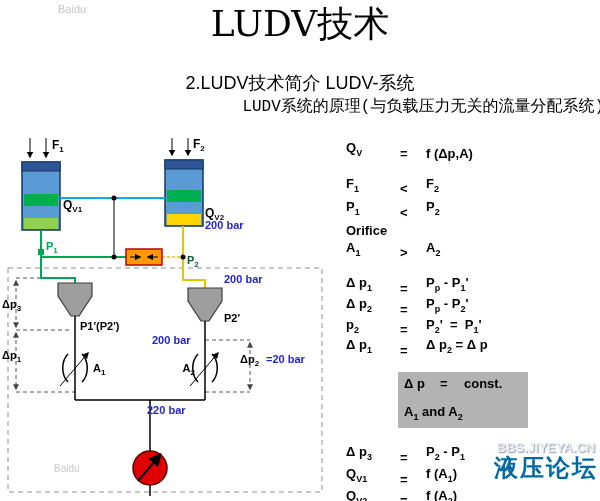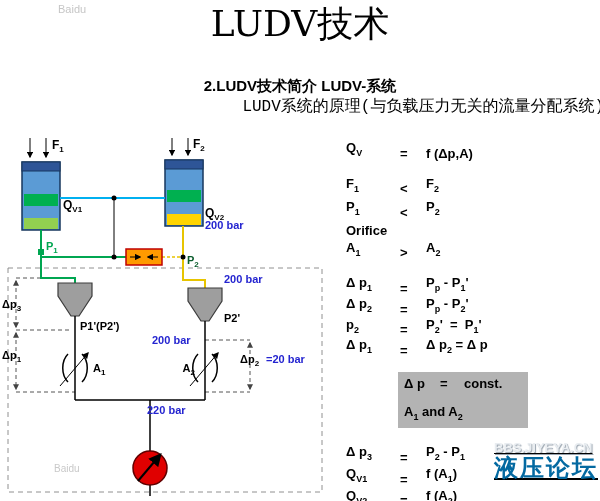--- a/index.html
+++ b/index.html
@@ -1,41 +1,41 @@
 <!DOCTYPE html>
 <html><head>
 <meta charset="utf-8">
 <style>
   html,body{margin:0;padding:0;}
   body{width:600px;height:501px;position:relative;background:#fff;overflow:hidden;
        font-family:"Liberation Sans",sans-serif;color:#000;}
   .title{position:absolute;top:0;left:0;width:100%;margin:0;text-align:center;
          font-family:"DejaVu Serif","Liberation Serif",serif;font-size:36px;font-weight:normal;}
   .subtitle{position:absolute;top:71px;left:0;width:100%;text-align:center;
-            font-size:15px;font-weight:bold;margin-top:6px;}
+            font-size:18px;font-weight:normal;}
   .desc{position:absolute;top:96px;left:4px;width:100%;text-align:right;font-size:16px;
         font-family:Liberation Mono, monospace;}
   .diagram{position:absolute;left:0;top:128px;}
 
   
   .equations{position:absolute;left:346px;top:140px;width:252px;font-size:13px;font-weight:bold;}
   .eq-row{line-height:15px;}
   .eq-cols{display:flex;align-items:flex-end;}
   .eq-cols span{white-space:pre;}
   .eq-lhs{width:54px;flex:none;}
   .eq-op{width:26px;flex:none;}
   sub{font-size:9px;}
   .eq-box{background:#b3b3b3;width:118px;margin-left:52px;padding:4px 6px;}
   .eq-box .bx-lhs{width:36px;flex:none;}
   .eq-box .bx-op{width:24px;flex:none;}
   .bx-l2{text-align:left;margin-top:13px;}
 
   
   .wm-topleft{position:absolute;left:58px;top:3px;font-size:11px;color:#c6c6c6;}
-  .wm-bottom{position:absolute;right:2px;top:441px;text-align:left;line-height:1.05;text-decoration:underline;}
+  .wm-bottom{position:absolute;right:2px;top:441px;text-align:center;line-height:1.05;}
   .wm-site{font-size:13px;font-weight:bold;color:#e9edf1;text-shadow:1px 1px 1px #97a2ad;}
   .wm-cn{font-size:24px;font-weight:bold;color:#0369a1;letter-spacing:2px;}
 
   
   .lbl{font-family:"Liberation Sans",sans-serif;font-weight:bold;font-size:12px;fill:#000;}
   .lbl11{font-family:"Liberation Sans",sans-serif;font-weight:bold;font-size:11px;fill:#000;}
   .svgsub{font-size:8px;}
   .plbl{font-family:"Liberation Sans",sans-serif;font-weight:bold;font-size:11px;fill:#2424d0;}
   .grn{fill:#00a651;}
   .dgr{fill:#0a5c2c;}

